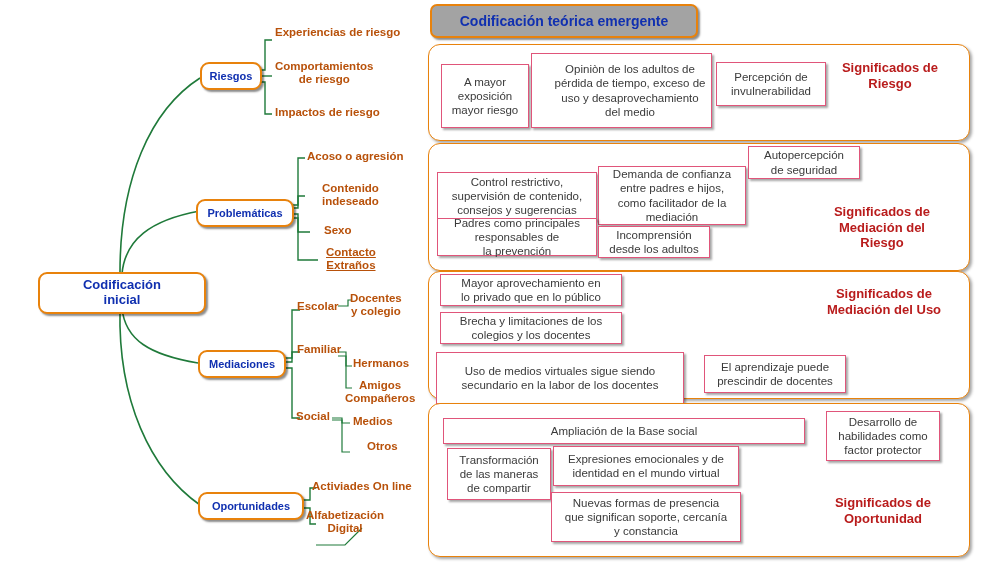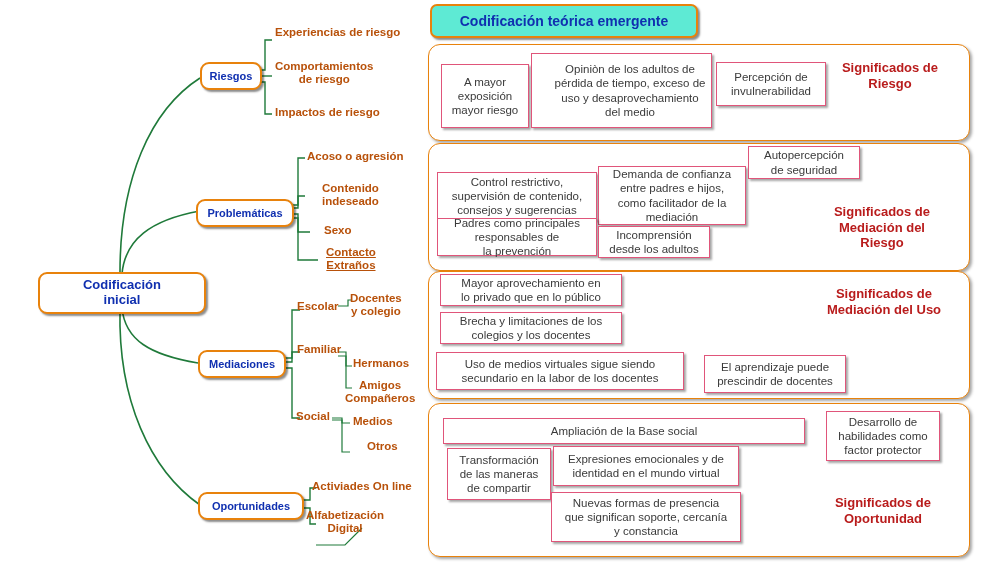--- a/index.html
+++ b/index.html
@@ -40,21 +40,21 @@
     font-weight:bold;
     font-size:11.5px;
     line-height:1.15;
     text-align:center;
     white-space:nowrap;
   }
 
   
   .title-box{
     position:absolute;left:430px;top:4px;width:264px;height:30px;
-    border:2px solid #E8820C;border-radius:7px;background:#5eead4;
+    border:2px solid #E8820C;border-radius:7px;background:#a3a3a3;
     color:#1030B0;font-weight:bold;font-size:14px;
     display:flex;align-items:center;justify-content:center;
     box-shadow:2px 2px 2px rgba(0,0,0,.45);
   }
 
   .group{
     position:absolute;
     background:#ffffff;
     border:1.5px solid #E8820C;
     border-radius:12px;
@@ -230,21 +230,21 @@
   <div class="card" style="left:598px;top:226px;width:112px;height:32px;white-space:pre-line;">Incomprensión
 desde los adultos</div>
 
   <div class="group" style="left:428px;top:271px;width:540px;height:126px;"></div>
   <div class="group-label" style="left:800px;top:286px;width:168px;white-space:pre-line;">Significados de
 Mediación del Uso</div>
   <div class="card" style="left:440px;top:274px;width:182px;height:32px;white-space:pre-line;">Mayor aprovechamiento en
 lo privado que en lo público</div>
   <div class="card" style="left:440px;top:312px;width:182px;height:32px;white-space:pre-line;">Brecha y limitaciones de los
 colegios y los docentes</div>
-  <div class="card" style="left:436px;top:352px;width:248px;height:38px;white-space:pre-line;">Uso de medios virtuales sigue siendo
+  <div class="card" style="left:436px;top:352px;width:248px;height:52px;white-space:pre-line;">Uso de medios virtuales sigue siendo
 secundario en la labor de los docentes</div>
   <div class="card" style="left:704px;top:355px;width:142px;height:38px;white-space:pre-line;">El aprendizaje puede
 prescindir de docentes</div>
 
   <div class="group" style="left:428px;top:403px;width:540px;height:152px;"></div>
   <div class="group-label" style="left:808px;top:495px;width:150px;white-space:pre-line;">Significados de
 Oportunidad</div>
   <div class="card" style="left:443px;top:418px;width:362px;height:26px;white-space:pre-line;">Ampliación de la Base social</div>
   <div class="card" style="left:826px;top:411px;width:114px;height:50px;white-space:pre-line;">Desarrollo de
 habilidades como

